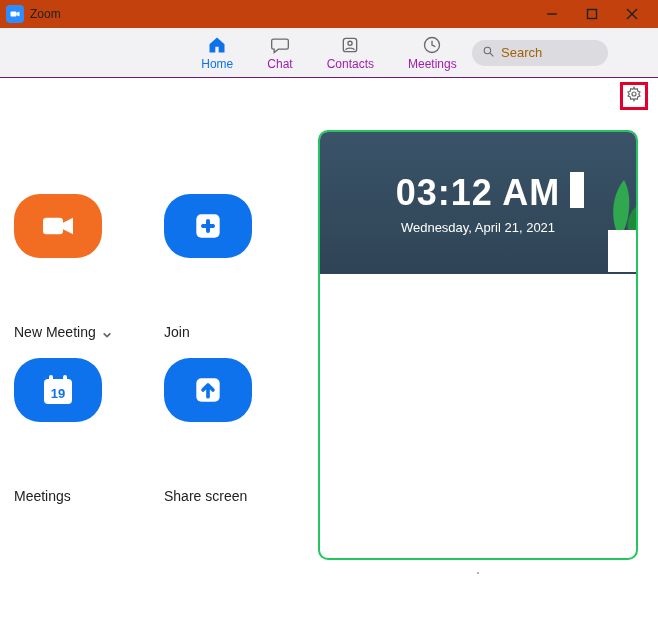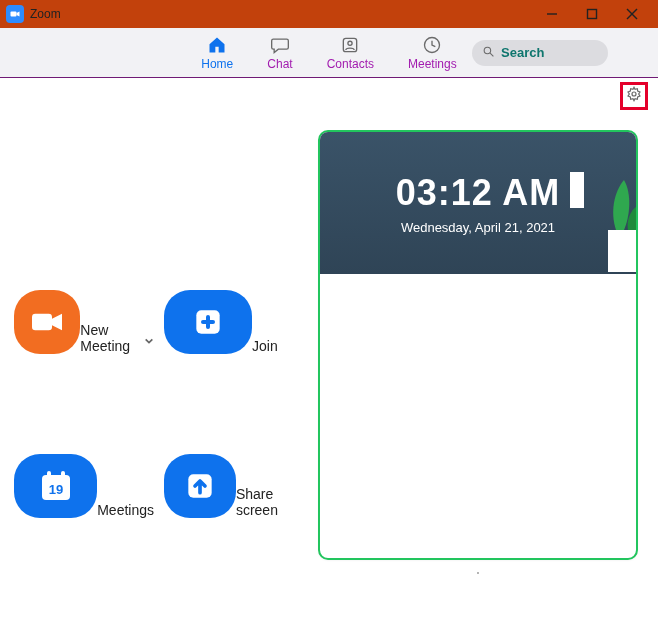--- a/index.html
+++ b/index.html
@@ -18,33 +18,33 @@
   .navbar { height: 50px; background: #f2f2f5; border-bottom: 1px solid #701a75; display: flex; align-items: center; justify-content: center; position: relative; }
   .nav-items { display: flex; gap: 34px; align-items: center; }
   .nav-item { display: flex; flex-direction: column; align-items: center; gap: 2px; color: #a21caf; cursor: pointer; }
   .nav-item.active { color: #0e72ed; }
   .nav-item .ni-icon { width: 22px; height: 20px; display:flex; align-items:center; justify-content:center;}
   .nav-item .ni-label { font-size: 12px; }
   .nav-item svg { width: 20px; height: 20px; }
   .nav-item.active svg { fill: #0e72ed; }
   .nav-item:not(.active) svg { fill: none; stroke: #6a6a6a; stroke-width: 1.6; }
   .search-wrap { position: absolute; right: 50px; top: 50%; transform: translateY(-50%); }
-  .search { width: 136px; height: 26px; background: #dcdce0; border-radius: 13px; display: flex; align-items: center; padding: 0 10px; gap: 6px; color: #0f766e; font-size: 13px; font-weight: bold; }
+  .search { width: 136px; height: 26px; background: #dcdce0; border-radius: 13px; display: flex; align-items: center; padding: 0 10px; gap: 6px; color: #a16207; font-size: 13px; }
   .search svg { width: 13px; height: 13px; stroke: #6a6a6a; stroke-width: 2; fill: none; }
 
   
   .gear-row { height: 36px; position: relative; }
   .gear-highlight { position: absolute; right: 10px; top: 4px; width: 28px; height: 28px; border: 3px solid #e4002b; display: flex; align-items: center; justify-content: center; }
   .gear-highlight svg { width: 16px; height: 16px; stroke: #6a6a6a; stroke-width: 1.8; fill: #6a6a6a; }
 
   
   .main { display: flex; }
 
   .actions { width: 320px; padding: 80px 0 0 14px; display: grid; grid-template-columns: repeat(2, 140px); grid-template-rows: repeat(2, 160px); row-gap: 4px; column-gap: 10px; }
-  .action { display: flex; flex-direction: row; align-items: flex-end; }
+  .action { display: flex; flex-direction: column; align-items: flex-start; gap: 44px; }
   .action .tile { width: 88px; height: 64px; border-radius: 26px; display: flex; align-items: center; justify-content: center; }
   .action .tile svg { width: 40px; height: 40px; }
   .action .label-row { margin-top: 22px; display: flex; align-items: center; gap: 6px; font-size: 14px; color: #222; }
   .chev { width: 10px; height: 10px; }
   .chev svg { width: 10px; height: 10px; stroke: #666; stroke-width: 2; fill: none; }
 
   .tile.orange { background: #f26d21; }
   .tile.blue { background: #0e72ed; }
 
   .right-panel { flex: 1; padding-right: 20px; padding-top: 16px;}

